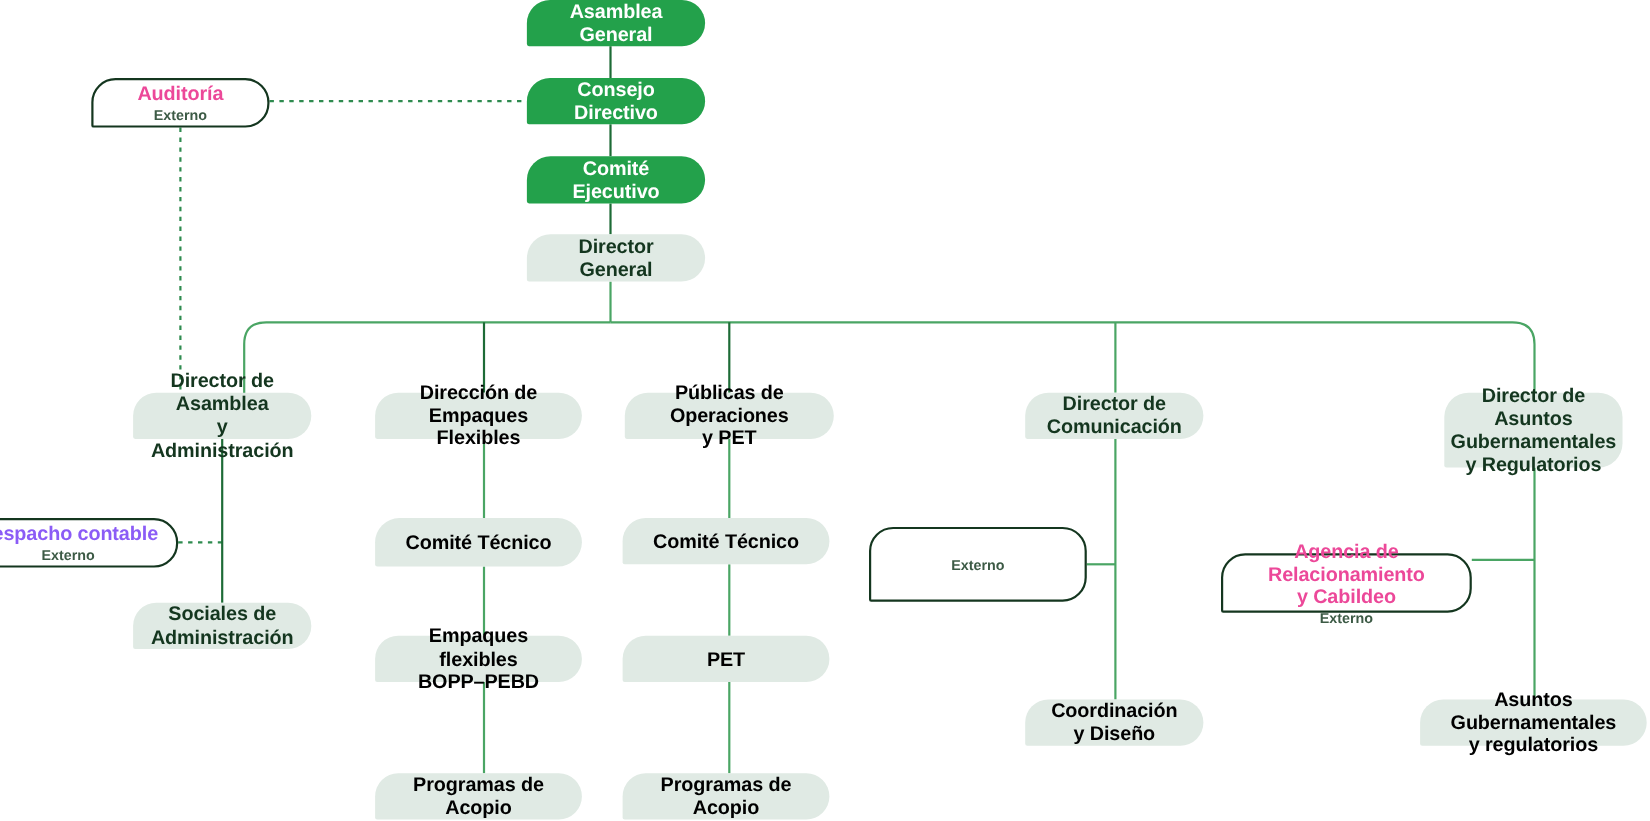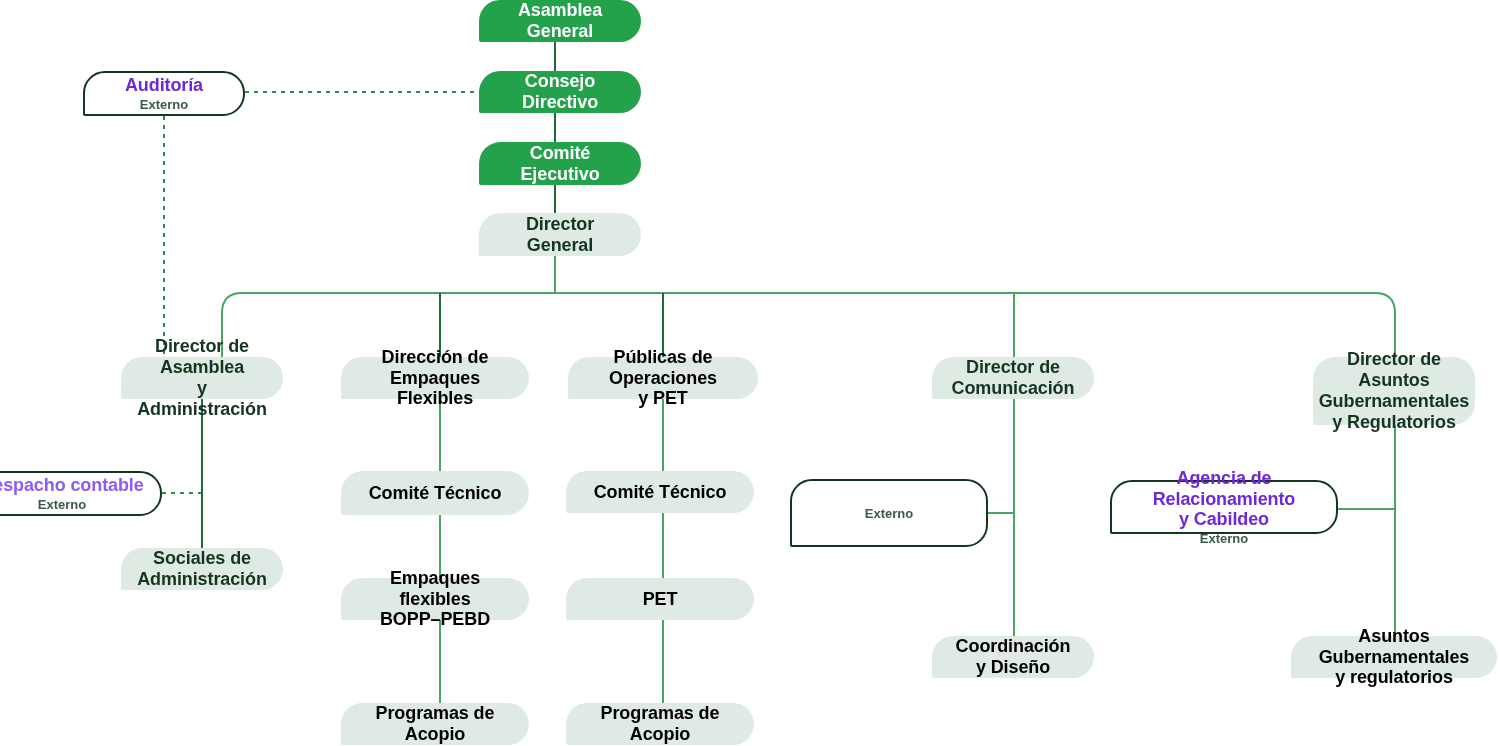--- a/index.html
+++ b/index.html
@@ -55,21 +55,21 @@
   .v-mint .t1{ color:#000000; }
 
   .v-mint-dark{ background:#e0eae4; }
   .v-mint-dark .t1{ color:#14361f; }
 
   .v-white{
     background:#ffffff;
     border:2px solid #14361f;
     border-radius:22px 22px 22px 2px;
   }
-  .v-white .t1{ color:#6d28d9; }
+  .v-white .t1{ color:#ec4899; }
   .v-white .t2{ color:#3c5a45; }
 
   .v-white-dark{
     background:#ffffff;
     border:2px solid #14361f;
     border-radius:22px 22px 22px 2px;
   }
   .v-white-dark .t1{ color:#8b5cf6; }
   .v-white-dark .t2{ color:#3c5a45; }
 </style>
@@ -160,21 +160,21 @@
       </div>
       <div class="node v-mint" style="left: 341px; top: 471px; width: 188px; height: 44px;">
         <div class="t1">Comité Técnico</div>
       </div>
       <div class="node v-mint" style="left: 566px; top: 471px; width: 188px; height: 42px;">
         <div class="t1">Comité Técnico</div>
       </div>
       <div class="node v-white" style="left: 790px; top: 479px; width: 198px; height: 68px;">
         <div class="t2">Externo</div>
       </div>
-      <div class="node v-white" style="left: 1110px; top: 480px; width: 228px; height: 54px;">
+      <div class="node v-white" style="left: 1110px; top: 503px; width: 228px; height: 54px;">
         <div class="t1">Agencia de Relacionamiento
 y Cabildeo</div>
         <div class="t2">Externo</div>
       </div>
       <div class="node v-mint-dark" style="left: 121px; top: 548px; width: 162px; height: 42px;">
         <div class="t1">Sociales de
 Administración</div>
       </div>
       <div class="node v-mint" style="left: 341px; top: 578px; width: 188px; height: 42px;">
         <div class="t1">Empaques flexibles

